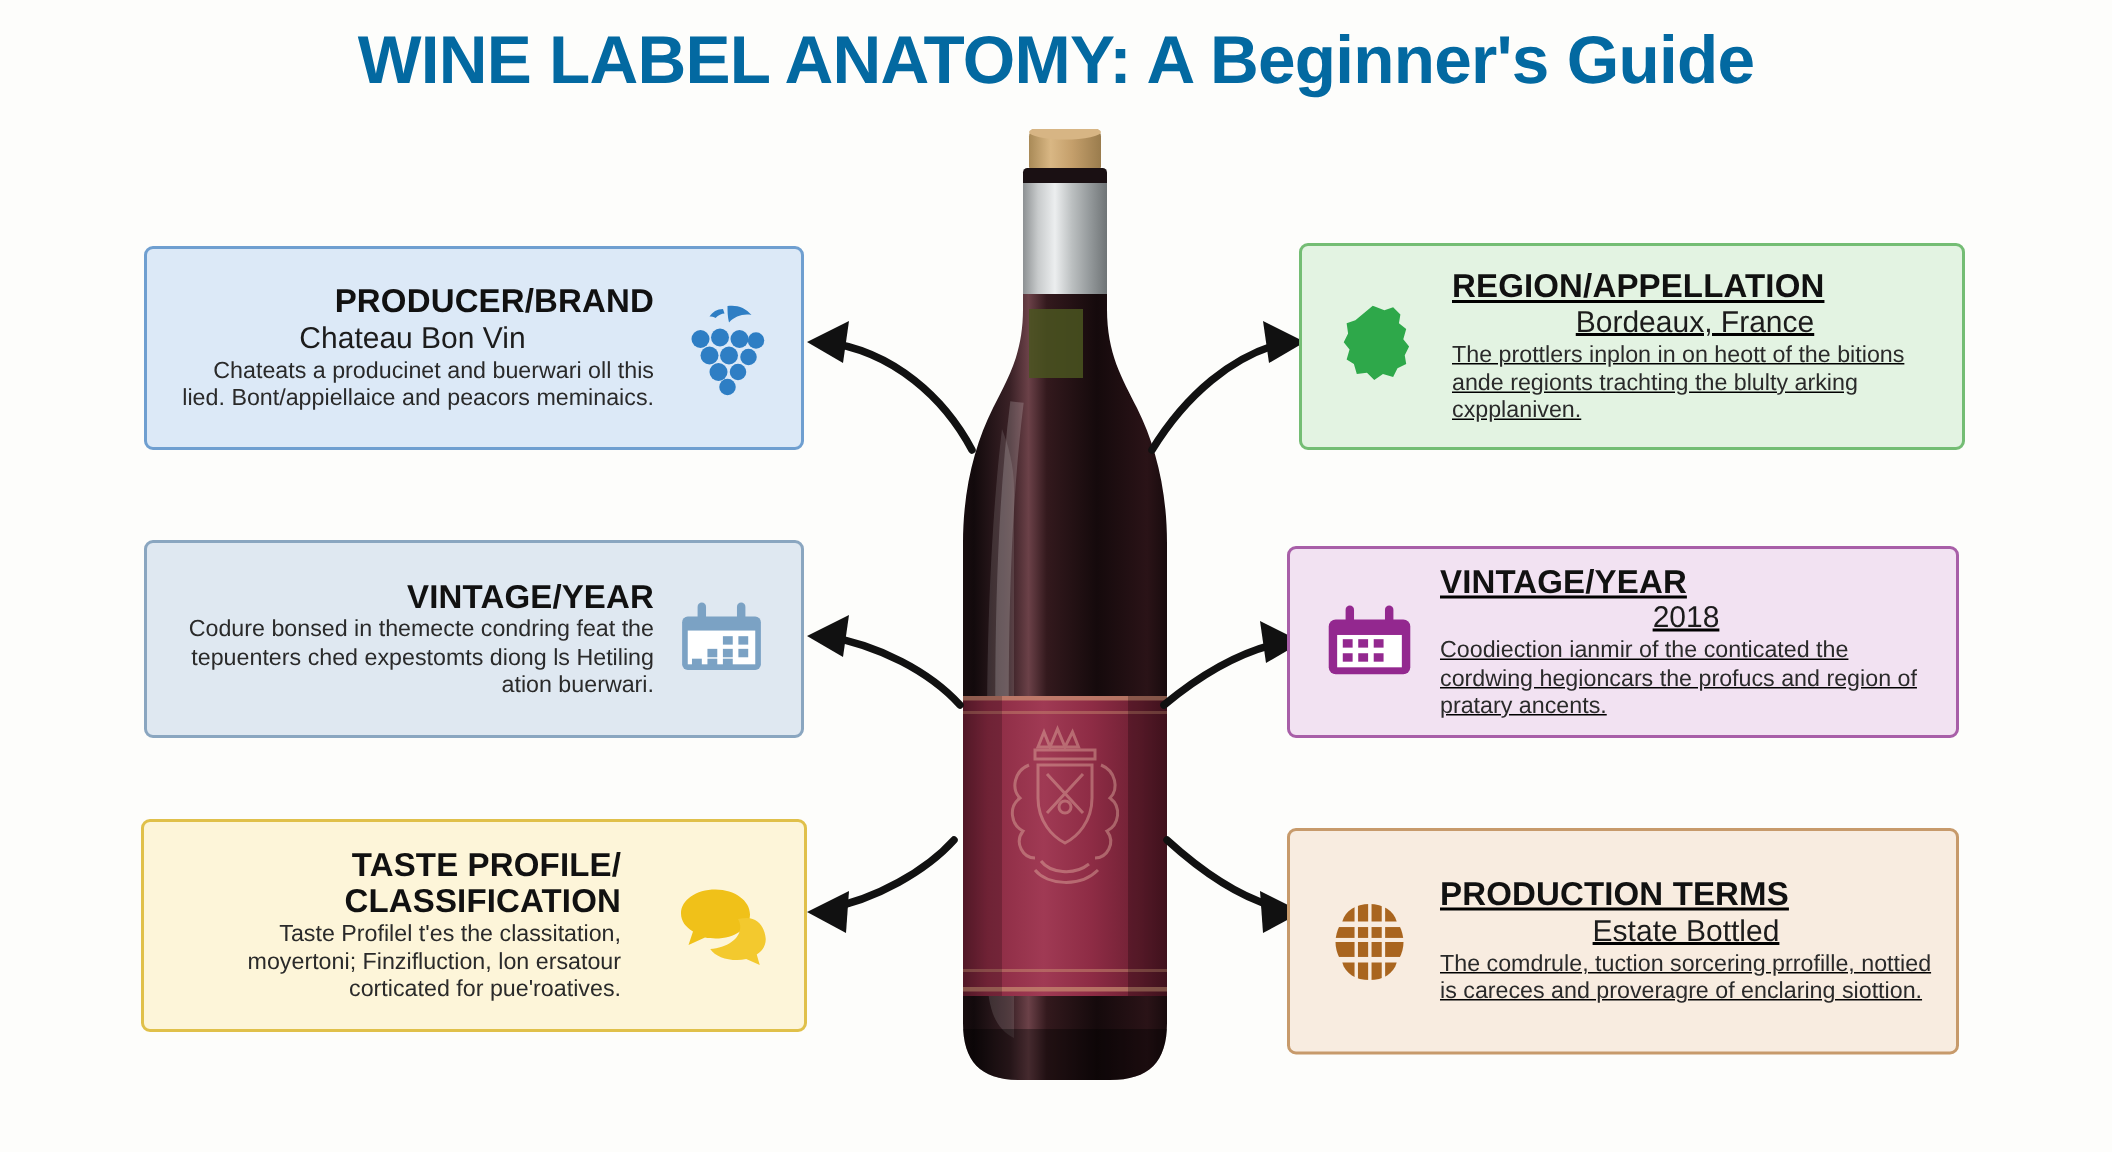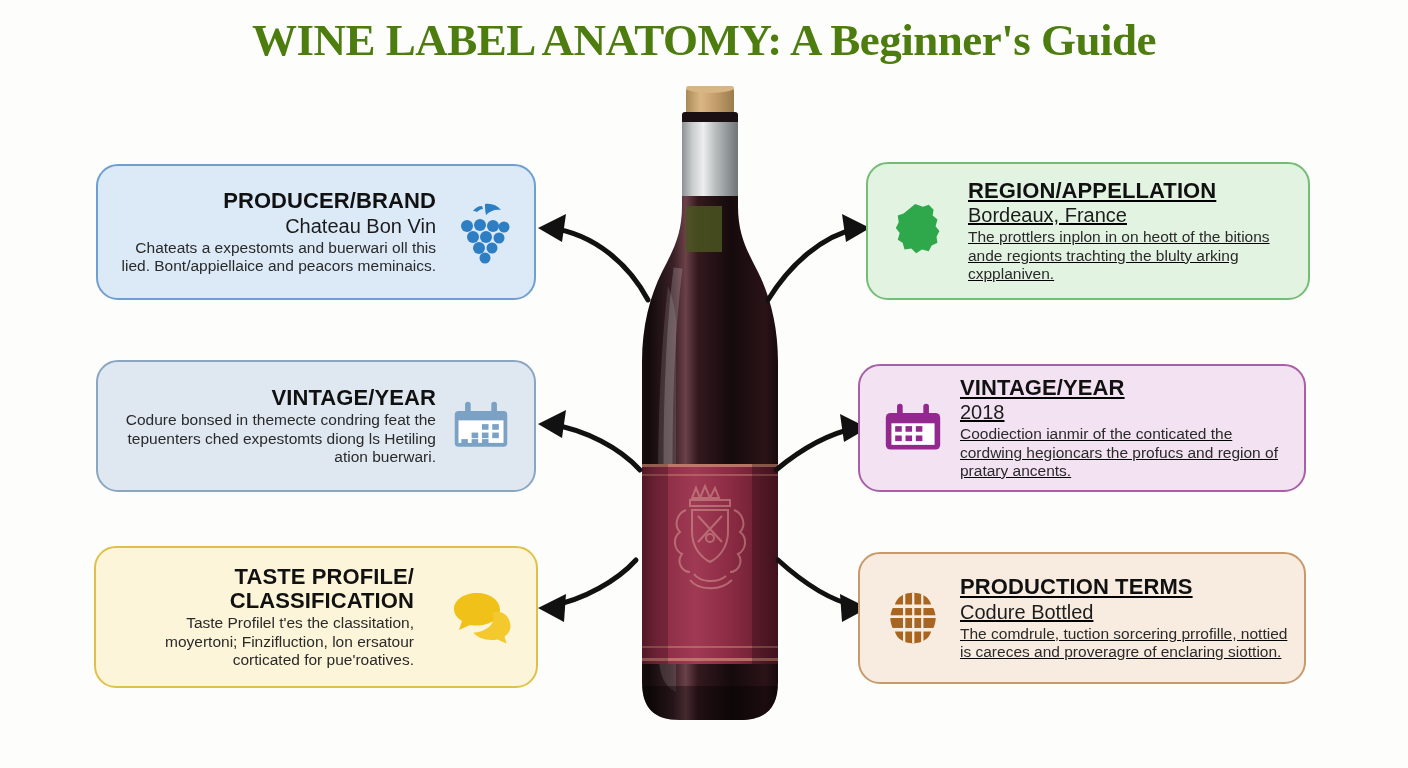--- a/index.html
+++ b/index.html
@@ -24,30 +24,30 @@
   
   .title {
     position: absolute;
     top: 14px;
     left: 0;
     width: 1408px;
     text-align: center;
     font-size: 45px;
     font-weight: bold;
     letter-spacing: -0.5px;
-    color: #4d7c0f;
-    font-family: Liberation Serif, serif;
+    color: #0369a1;
+    font-family: Liberation Sans, sans-serif;
     white-space: nowrap;
   }
 
   
   .card {
     position: absolute;
     box-sizing: border-box;
-    border-radius: 22px;
+    border-radius: 6px;
     border-width: 2px;
     border-style: solid;
     display: flex;
     align-items: center;
     padding: 10px 16px;
     overflow: hidden;
   }
   .card.left  { flex-direction: row; }
   .card.right { flex-direction: row; text-decoration: underline; }
 
@@ -62,20 +62,21 @@
     line-height: 1.08;
     letter-spacing: 0.1px;
     margin-bottom: 2px;
   }
   .card-value {
     font-size: 20px;
     font-weight: normal;
     color: #1c1c1c;
     line-height: 1.15;
     margin-bottom: 1px;
+    text-align: center;
   }
   .card-desc {
     font-size: 15.5px;
     color: #2a2a2a;
     line-height: 1.18;
   }
 
   .icon-wrap {
     flex: 0 0 auto;
     width: 74px;
@@ -92,21 +93,21 @@
   .c-purple { background: #f2e2f2; border-color: #a85fa8; }
   .c-yellow { background: #fdf5d9; border-color: #e0c04a; gap: 24px; }
   .c-tan    { background: #f8ece0; border-color: #c79a6b; }
 
   
   #card-producer   { left: 96px;  top: 164px; width: 440px; height: 136px; }
   #card-region     { left: 866px; top: 162px; width: 444px; height: 138px; }
   #card-vintage-l  { left: 96px;  top: 360px; width: 440px; height: 132px; }
   #card-vintage-r  { left: 858px; top: 364px; width: 448px; height: 128px; }
   #card-taste      { left: 94px;  top: 546px; width: 444px; height: 142px; }
-  #card-production { left: 858px; top: 552px; width: 448px; height: 132px; }
+  #card-production { left: 858px; top: 552px; width: 448px; height: 151px; }
 
   
   #bottle {
     position: absolute;
     left: 620px;
     top: 86px;
     width: 180px;
     height: 648px;
   }
 
@@ -227,21 +228,21 @@
       <polygon points="868,428 840,414 844,442"></polygon>
       <polygon points="538,608 566,594 564,622"></polygon>
       <polygon points="868,608 840,594 842,622"></polygon>
     </g>
   </svg>
 
   <div id="card-producer" class="card left c-blue">
     <div class="card-body">
       <div class="card-title">PRODUCER/BRAND</div>
       <div class="card-value">Chateau Bon Vin</div>
-      <div class="card-desc">Chateats a expestomts and buerwari oll this lied. Bont/appiellaice and peacors meminaics.</div>
+      <div class="card-desc">Chateats a producinet and buerwari oll this lied. Bont/appiellaice and peacors meminaics.</div>
     </div>
     <div class="icon-wrap">
       <svg viewBox="0 0 64 64" width="64" height="64" fill="#2e7ec4">
         <path d="M33 6c-4 0-7 2-9 5 1 0 3 0 4 1 2-2 4-3 6-3z"></path>
         <path d="M36 4c6-1 12 1 16 6-6-1-11 1-15 5-1-4-1-8-1-11z"></path>
         <circle cx="18" cy="26" r="6"></circle>
           <circle cx="31" cy="25" r="6"></circle>
         <circle cx="44" cy="26" r="6"></circle>
           <circle cx="55" cy="27" r="5.5"></circle>
         <circle cx="24" cy="37" r="6"></circle>
@@ -336,18 +337,18 @@
           <rect x="5" y="29" width="54" height="3"></rect>
           <rect x="7" y="43" width="50" height="3"></rect>
           <rect x="21" y="5" width="2.5" height="54"></rect>
           <rect x="31" y="4" width="2.5" height="56"></rect>
           <rect x="41" y="5" width="2.5" height="54"></rect>
         </g>
       </svg>
     </div>
     <div class="card-body">
       <div class="card-title">PRODUCTION TERMS</div>
-      <div class="card-value">Codure Bottled</div>
+      <div class="card-value">Estate Bottled</div>
       <div class="card-desc">The comdrule, tuction sorcering prrofille, nottied is careces and proveragre of enclaring siottion.</div>
     </div>
   </div>
 
 </div>
 
 </body></html>

